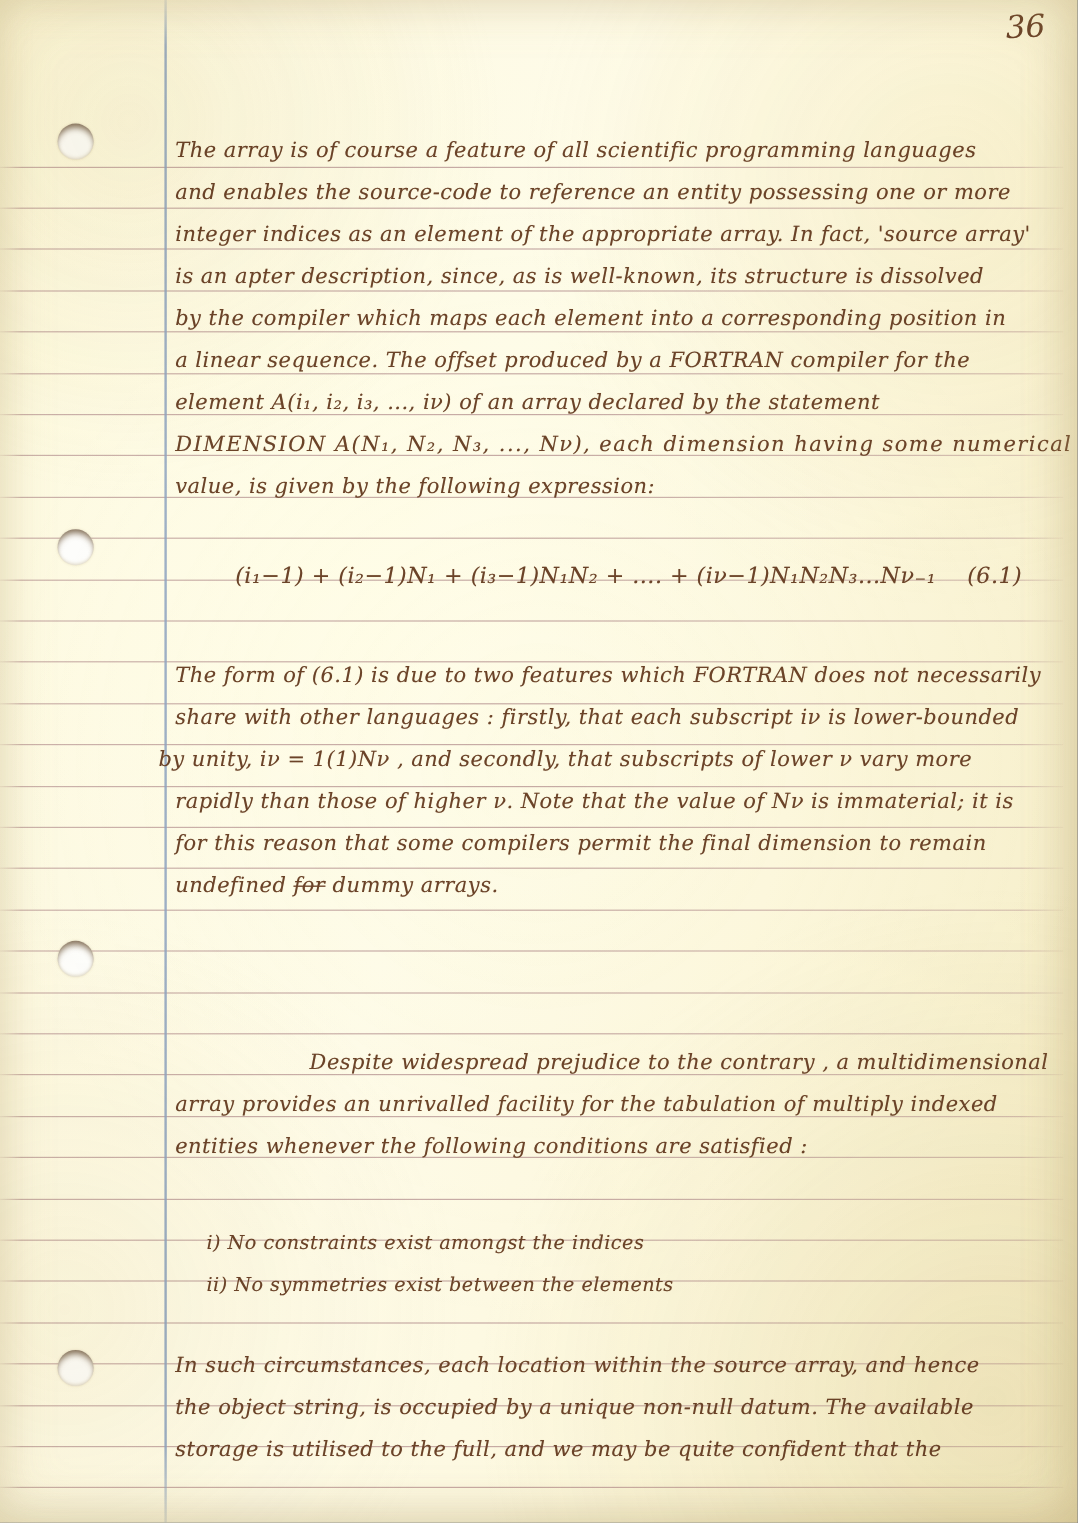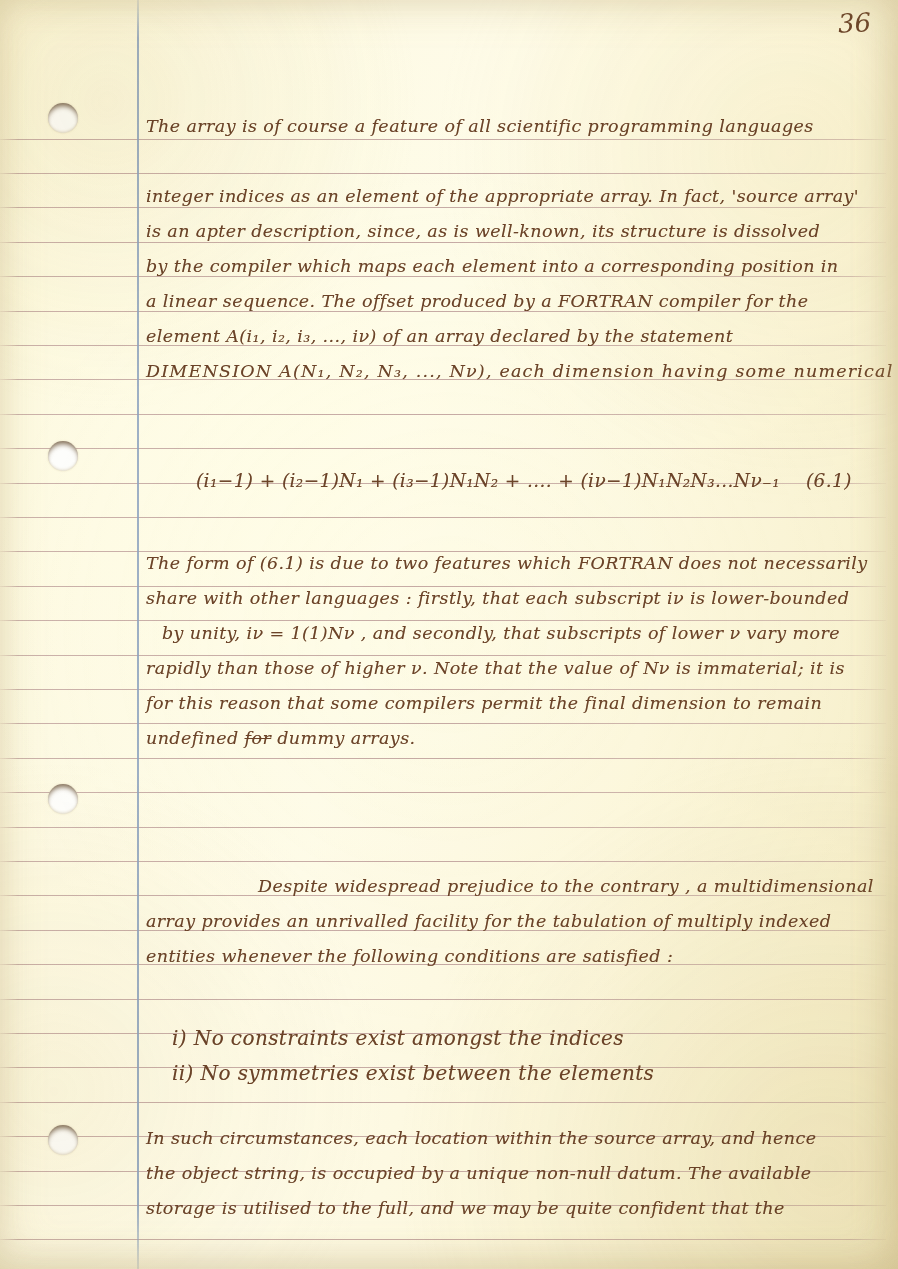--- a/index.html
+++ b/index.html
@@ -131,21 +131,21 @@
   .caps {
     font-style: italic;
     letter-spacing: 1.2px;
   }
 
   .strike {
     text-decoration: line-through;
     text-decoration-thickness: 1px;
   }
 
-  .list-item { font-size: 20px; }
+  .list-item { font-size: 16px; }
 </style>
 </head>
 <body>
 
 <div class="page">
 
   <div class="rules" id="rules">
       <div class="rule" style="top: 139px;"></div>
       <div class="rule" style="top: 173px;"></div>
       <div class="rule" style="top: 207px;"></div>
@@ -183,33 +183,35 @@
   <div class="margin-rule"></div>
 
   <div class="hole" style="left:48px; top:103px;"></div>
   <div class="hole" style="left:48px; top:441px;"></div>
   <div class="hole" style="left:48px; top:784px;"></div>
   <div class="hole" style="left:48px; top:1125px;"></div>
 
   <div class="page-number">36</div>
 
   <div class="hand line-text" style="left:146px; top:118px;">The array is of course a feature of all scientific programming languages</div>
+  <div class="hand line-text" style="left:146px; top:153px;">and enables the source-code to reference an entity possessing one or more</div>
   <div class="hand line-text" style="left:146px; top:188px;">integer indices as an element of the appropriate array. In fact, 'source array'</div>
   <div class="hand line-text" style="left:146px; top:223px;">is an apter description, since, as is well-known, its structure is dissolved</div>
   <div class="hand line-text" style="left:146px; top:258px;">by the compiler which maps each element into a corresponding position in</div>
   <div class="hand line-text" style="left:146px; top:293px;">a linear sequence. The offset produced by a FORTRAN compiler for the</div>
   <div class="hand line-text" style="left:146px; top:328px;">element A(i₁, i₂, i₃, ..., i𝜈) of an array declared by the statement</div>
   <div class="hand line-text caps" style="left:146px; top:363px;">DIMENSION A(N₁, N₂, N₃, ..., N𝜈), each dimension having some numerical</div>
+  <div class="hand line-text" style="left:146px; top:398px;">value, is given by the following expression:</div>
 
   <div class="hand eq" style="left:196px; top:470px;">(i₁−1) + (i₂−1)N₁ + (i₃−1)N₁N₂ + .... + (i𝜈−1)N₁N₂N₃...N𝜈₋₁</div>
   <div class="hand eq" style="left:786px; top:470px;margin-left:20px;">(6.1)</div>
 
   <div class="hand line-text" style="left:146px; top:555px;font-style:italic;">The form of (6.1) is due to two features which FORTRAN does not necessarily</div>
   <div class="hand line-text" style="left:146px; top:590px;font-style:italic;">share with other languages : firstly, that each subscript i𝜈 is lower-bounded</div>
-  <div class="hand line-text" style="left:162px; top:625px;">by unity, i𝜈 = 1(1)N𝜈 , and secondly, that subscripts of lower 𝜈 vary more</div>
+  <div class="hand line-text" style="left:132px; top:625px;">by unity, i𝜈 = 1(1)N𝜈 , and secondly, that subscripts of lower 𝜈 vary more</div>
   <div class="hand line-text" style="left:146px; top:660px;">rapidly than those of higher 𝜈. Note that the value of N𝜈 is immaterial; it is</div>
   <div class="hand line-text" style="left:146px; top:695px;">for this reason that some compilers permit the final dimension to remain</div>
   <div class="hand line-text" style="left:146px; top:730px;">
     <span>undefined </span><span class="strike">for</span><span> dummy arrays.</span>
   </div>
 
   <div class="hand line-text" style="left:258px; top:878px;">Despite widespread prejudice to the contrary , a multidimensional</div>
   <div class="hand line-text" style="left:146px; top:913px;">array provides an unrivalled facility for the tabulation of multiply indexed</div>
   <div class="hand line-text" style="left:146px; top:948px;">entities whenever the following conditions are satisfied :</div>
 

